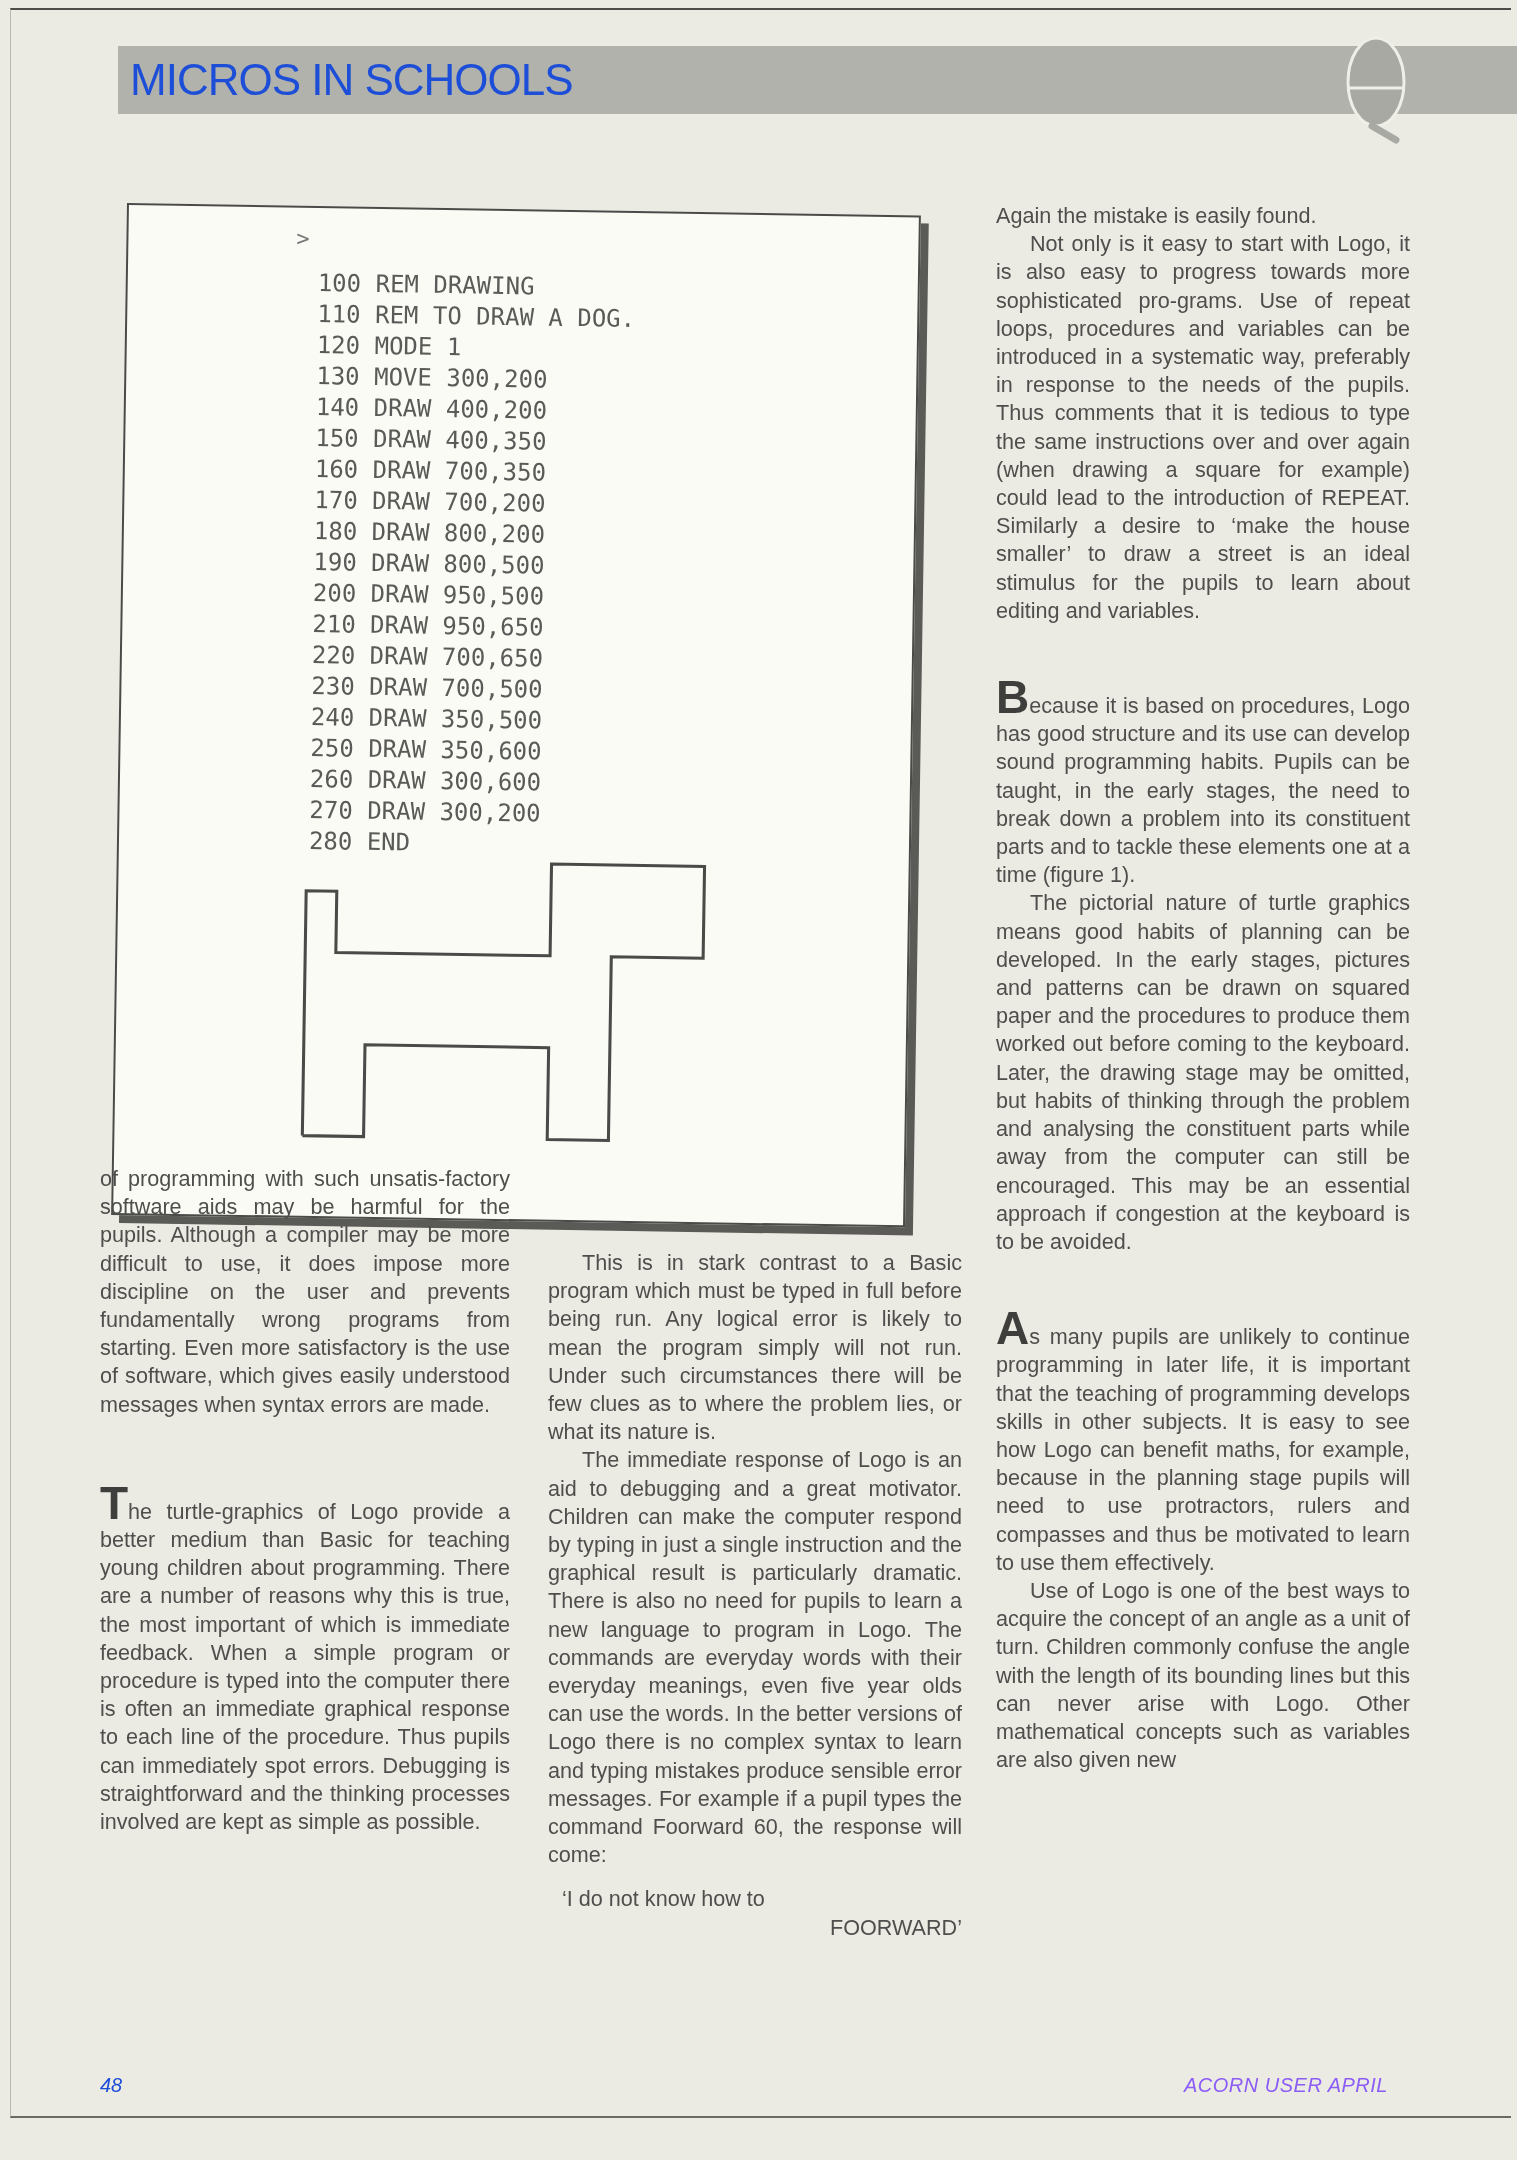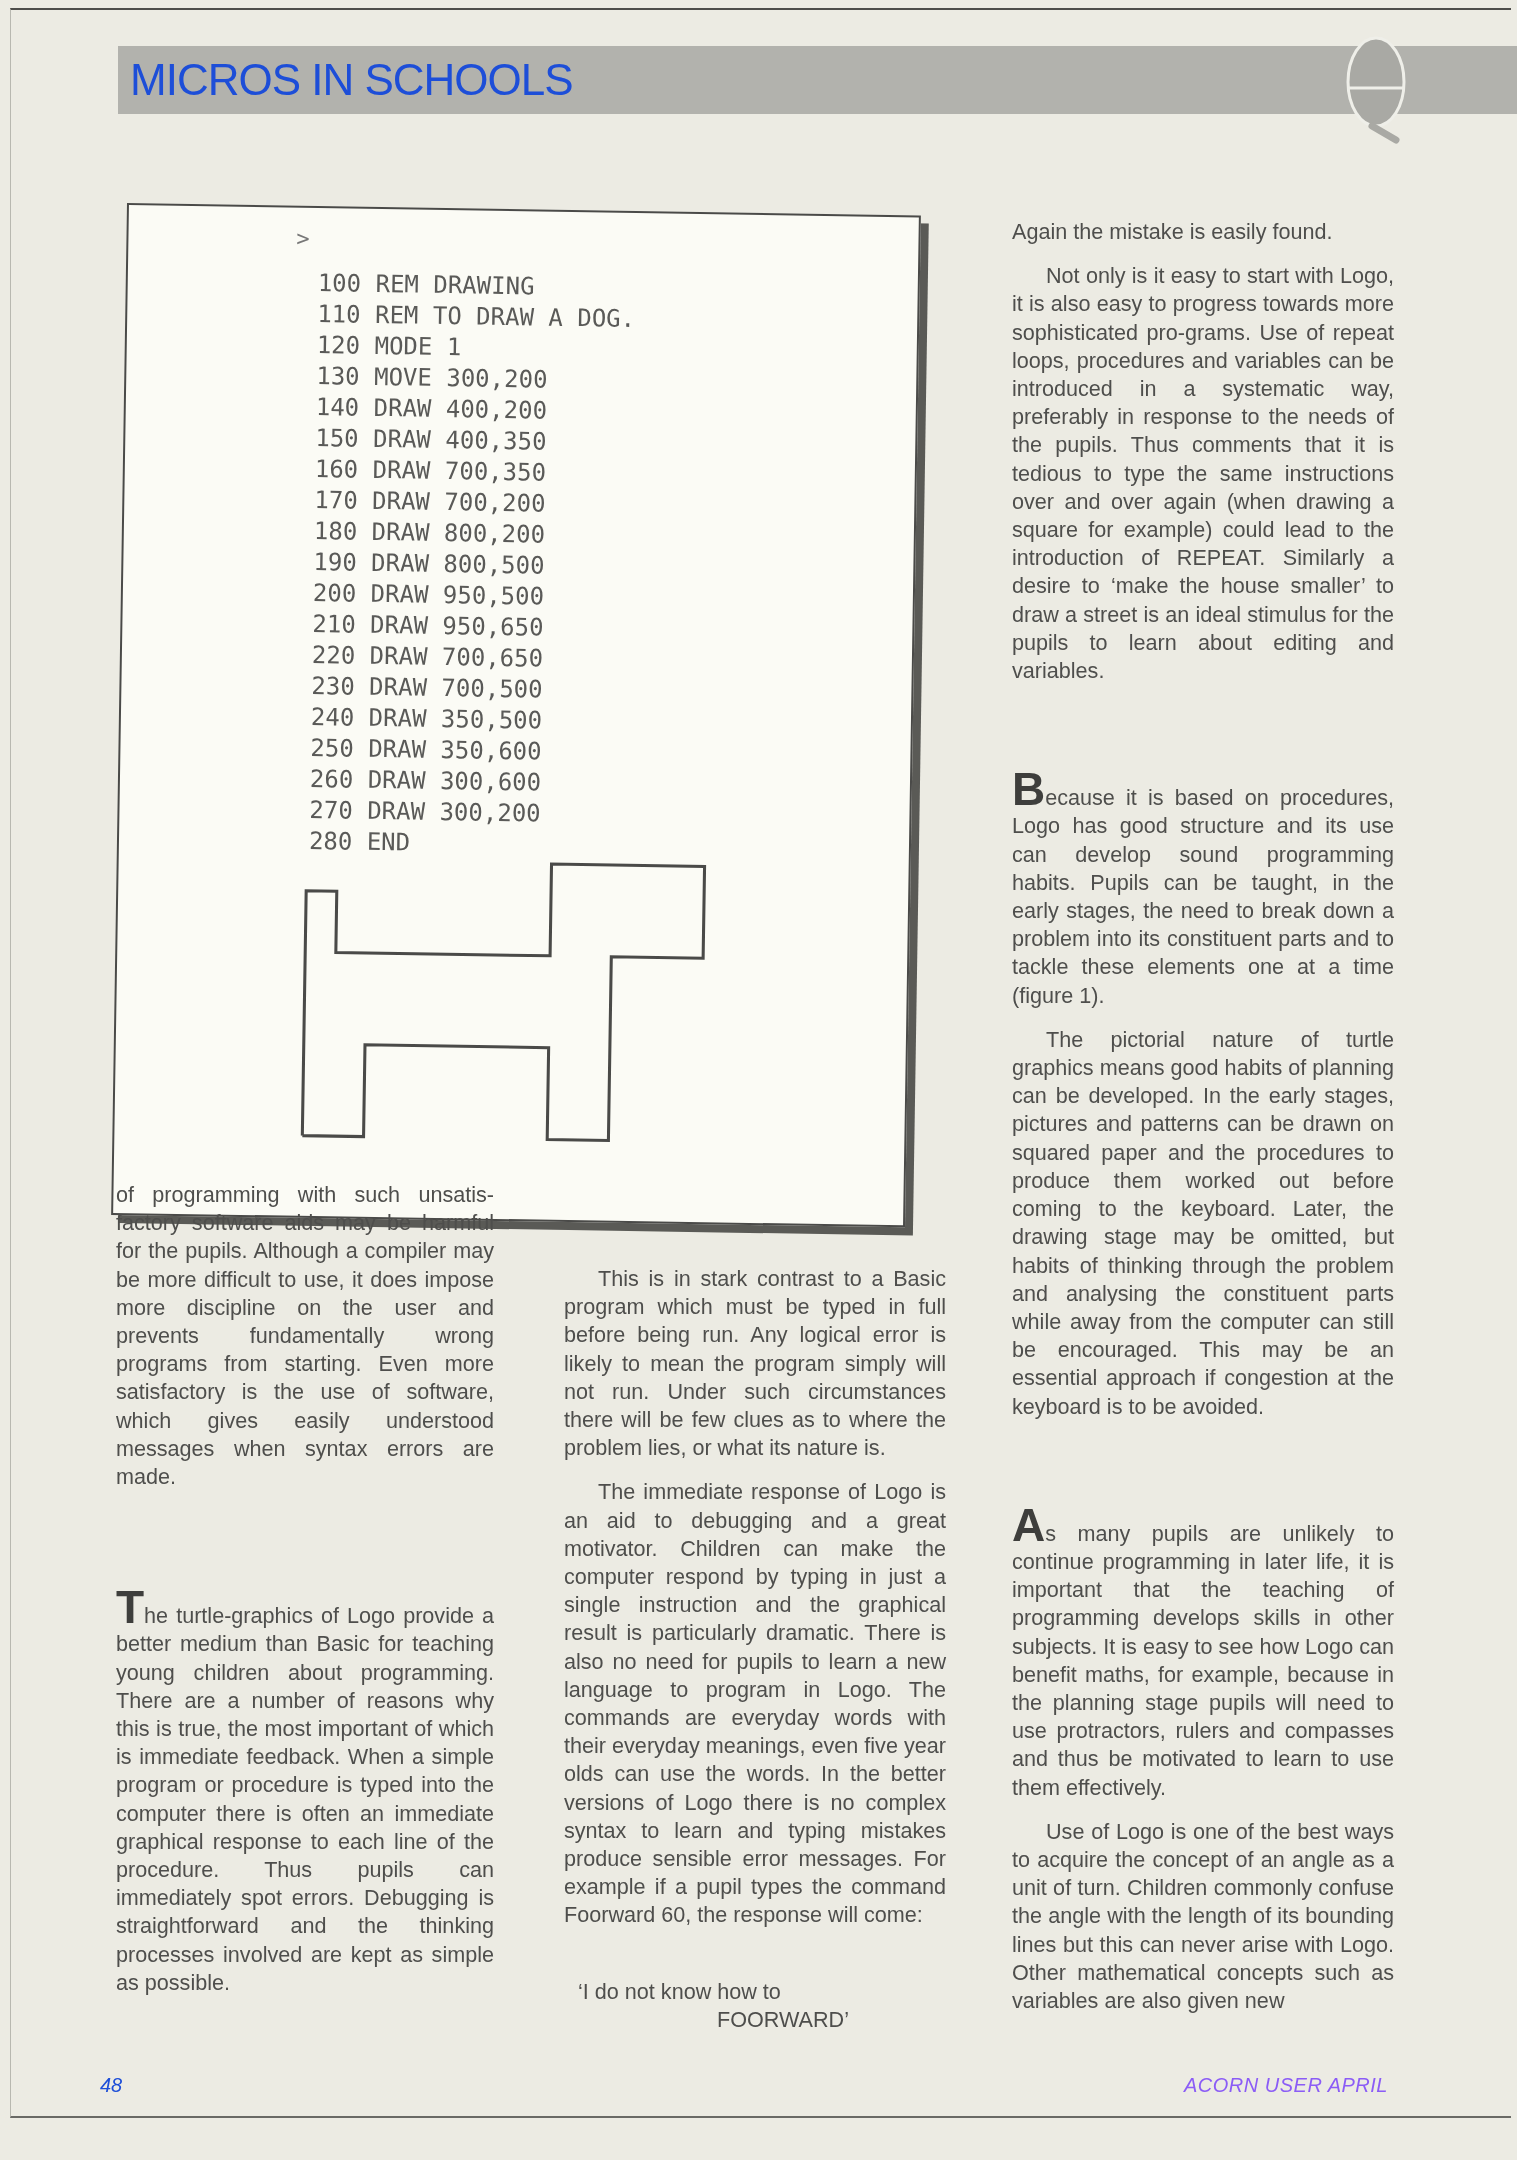--- a/index.html
+++ b/index.html
@@ -31,26 +31,26 @@
   }
   .prompt { position: absolute; left: 168px; top: 18px; font-family: "DejaVu Sans Mono", monospace; font-size: 22px; color: #777; }
   .code-list { position: absolute; left: 190px; top: 60px; margin: 0; padding: 0; list-style: none; }
   .code-line {
     font-family: "DejaVu Sans Mono", monospace; font-size: 24px; line-height: 31px; color: #5a5a58;
     white-space: pre;
   }
   .dog-svg { position: absolute; left: 120px; top: 640px; }
 
   .col { position: absolute; font-size: 21.6px; line-height: 28.2px; text-align: justify; color: #4e4e4c; }
-  .col p { margin: 16px; }
+  .col p { margin: 0; }
   .col p.indent { text-indent: 34px; }
   .col .gap { height: 70px; }
   .dropcap { font-size: 46px; font-weight: bold; line-height: 28px; color: #3e3e3c; }
   .quote { padding-left: 14px; text-align: justify; }
-  .quote .cont { padding-left: 42px; display: block; text-align: center; }
+  .quote .cont { padding-left: 42px; display: block; text-align: right; }
 
   .page-number { position: absolute; left: 100px; top: 2074px; font-style: italic; font-size: 20px; color: #1d4ed8; }
   .magazine-name { position: absolute; left: 1184px; top: 2074px; font-style: italic; font-size: 20px; color: #8b5cf6; letter-spacing: 0.5px; }
 </style>
 </head>
 <body>
 
 <div class="page-frame"></div>
 
 <div class="header-band"></div>

